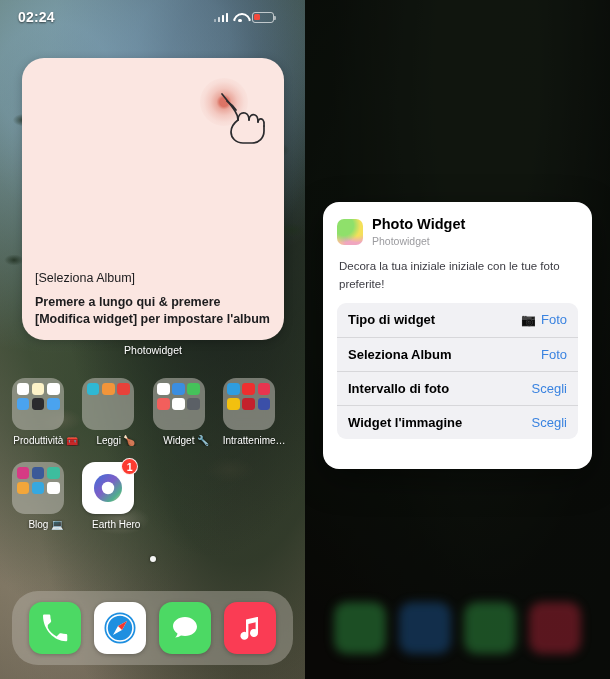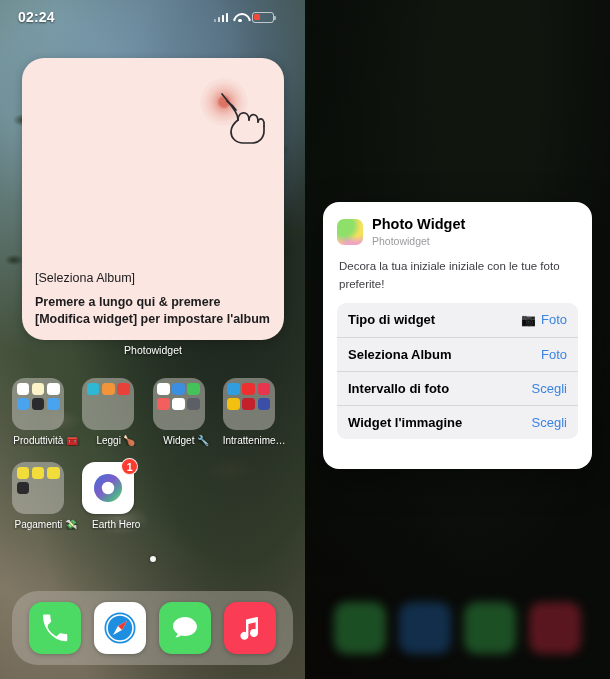--- a/index.html
+++ b/index.html
@@ -304,31 +304,31 @@
             <div class="mini" style="background: rgb(196, 32, 44);"></div>
             <div class="mini" style="background: rgb(59, 79, 168);"></div>
             <div class="mini" style="background: transparent;"></div>
             <div class="mini" style="background: transparent;"></div>
             <div class="mini" style="background: transparent;"></div>
           </div>
           <div class="app-name">Intrattenimento...</div>
         </div>
         <div class="app-cell">
           <div class="folder-tile">
-            <div class="mini" style="background: rgb(242, 220, 58);"></div>
-            <div class="mini" style="background: rgb(242, 220, 58);"></div>
-            <div class="mini" style="background: rgb(242, 220, 58);"></div>
-            <div class="mini" style="background: rgb(43, 43, 46);"></div>
-            <div class="mini" style="background: transparent;"></div>
-            <div class="mini" style="background: transparent;"></div>
-            <div class="mini" style="background: transparent;"></div>
-            <div class="mini" style="background: transparent;"></div>
-            <div class="mini" style="background: transparent;"></div>
-          </div>
-          <div class="app-name">Pagamenti 💸</div>
+            <div class="mini" style="background: rgb(214, 58, 132);"></div>
+            <div class="mini" style="background: rgb(59, 89, 152);"></div>
+            <div class="mini" style="background: rgb(61, 189, 158);"></div>
+            <div class="mini" style="background: rgb(242, 166, 58);"></div>
+            <div class="mini" style="background: rgb(54, 168, 224);"></div>
+            <div class="mini" style="background: rgb(255, 255, 255);"></div>
+            <div class="mini" style="background: transparent;"></div>
+            <div class="mini" style="background: transparent;"></div>
+            <div class="mini" style="background: transparent;"></div>
+          </div>
+          <div class="app-name">Blog 💻</div>
         </div>
         <div class="app-cell">
           <div class="app-tile">
             <svg width="38" height="38" viewBox="0 0 38 38">
               <defs>
                 <linearGradient id="eh" x1="0" y1="0" x2="1" y2="1">
                   <stop offset="0%" stop-color="#3f6fd8"></stop>
                   <stop offset="45%" stop-color="#7c5fc8"></stop>
                   <stop offset="78%" stop-color="#4fae8e"></stop>
                   <stop offset="100%" stop-color="#e8c98e"></stop>

